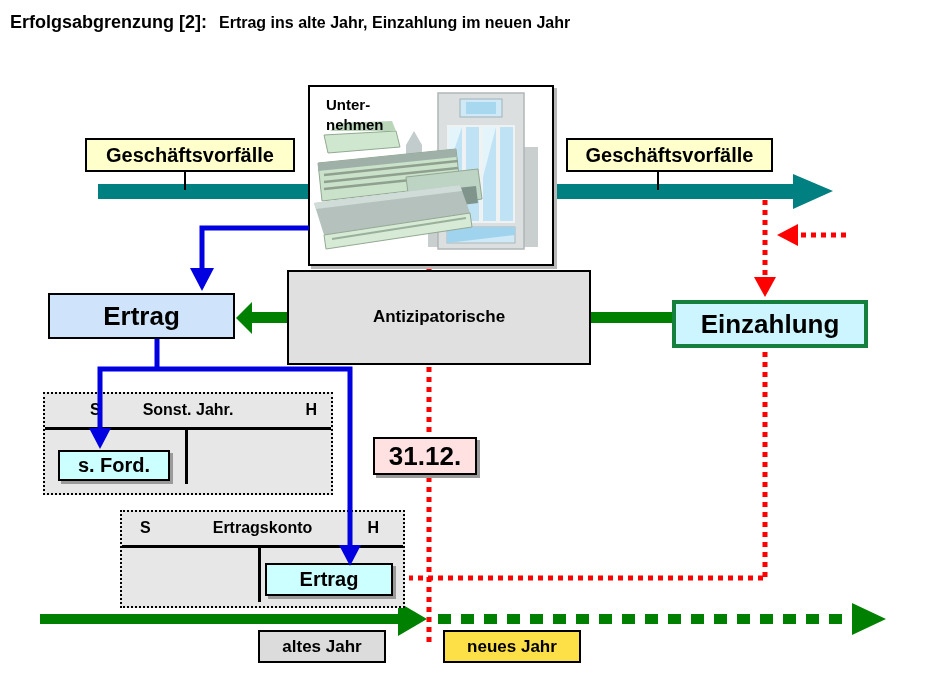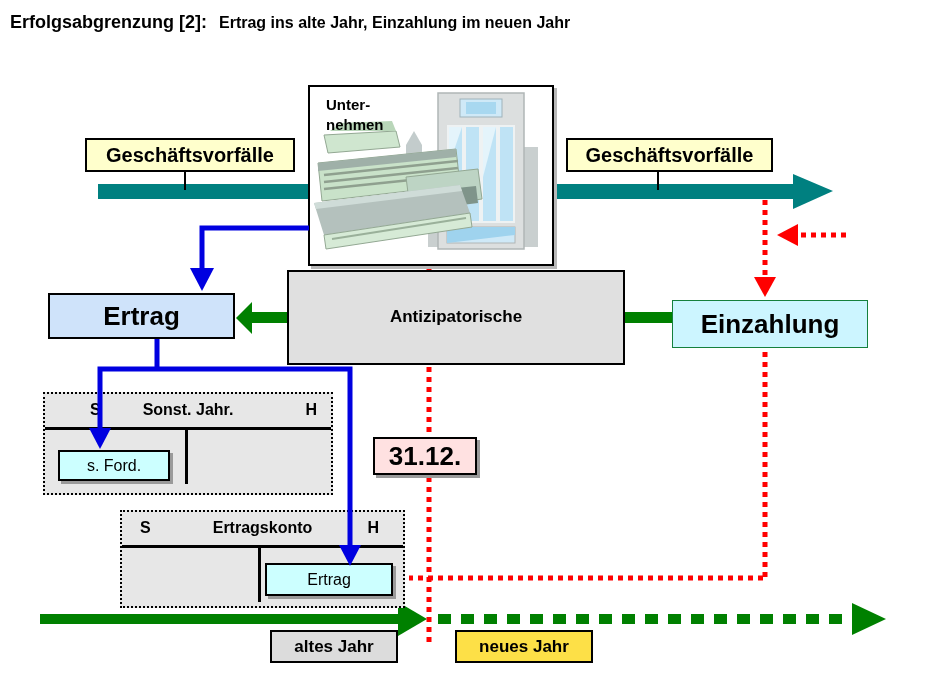--- a/index.html
+++ b/index.html
@@ -20,47 +20,47 @@
                  border:2px solid #000; z-index:10; box-shadow:3px 3px 0 #b8b8b8; position:absolute; box-sizing:border-box; }
   .company-label { position:absolute; left:16px; top:8px; font-size:15px; font-weight:bold; line-height:1.35; z-index:2; }
   .building-art { position:absolute; left:0; top:0; width:242px; height:168px; z-index:1; }
 
   .flow-label { background:#ffffcc; border:2px solid #000; font-size:20px; font-weight:bold; }
   .flow-label.left  { left:85px;  top:138px; width:210px; height:34px; }
   .flow-label.right { left:566px; top:138px; width:207px; height:34px; }
 
   .ertrag-box { left:48px; top:293px; width:187px; height:46px; background:#cfe3fa; border:2px solid #000;
                 font-size:26px; font-weight:bold; }
-  .abgrenzung-box { left:287px; top:270px; width:338px; height:95px; background:#e0e0e0; border:2px solid #000;
+  .abgrenzung-box { left:287px; top:270px; width:304px; height:95px; background:#e0e0e0; border:2px solid #000;
                     font-size:17px; font-weight:bold; text-align:left; flex-direction:column; line-height:1.55; }
-  .einzahlung-box { left:672px; top:300px; width:196px; height:48px; background:#ccf5ff; border:1px solid #15803d;
+  .einzahlung-box { left:672px; top:300px; width:196px; height:48px; background:#ccf5ff; border:4px solid #15803d;
                     font-size:26px; font-weight:bold; }
 
   .taccount { position:absolute; box-sizing:border-box; background:#e7e7e7; border:2px dotted #000; z-index:10; }
   .taccount.t1 { left:43px;  top:392px; width:290px; height:103px; }
   .taccount.t2 { left:120px; top:510px; width:285px; height:98px;  }
   .ta-header { position:relative; height:33px; font-size:16px; font-weight:bold; }
   .ta-soll, .ta-haben { position:absolute; top:7px; }
   .t1 .ta-soll  { left:45px; }  .t1 .ta-haben { right:14px; }
   .t2 .ta-soll  { left:18px; }  .t2 .ta-haben { right:24px; }
   .ta-title { position:absolute; top:7px; left:50%; transform:translateX(-50%); white-space:nowrap; }
   .ta-rule { position:absolute; left:0; right:0; top:33px; height:3px; background:#000; }
   .ta-divider { position:absolute; top:36px; width:3px; height:54px; background:#000; }
   .t1 .ta-divider { left:140px; }
   .t2 .ta-divider { left:136px; }
   .ta-entry { position:absolute; box-sizing:border-box; background:#ccffff; border:2px solid #000;
-              box-shadow:3px 3px 0 #9a9a9a; font-size:16px; font-weight:normal;
+              box-shadow:3px 3px 0 #9a9a9a; font-size:20px; font-weight:bold;
               display:flex; align-items:center; justify-content:center; }
   .t1 .ta-entry { left:13px;  top:56px; width:112px; height:31px; }
   .t2 .ta-entry { left:143px; top:51px; width:128px; height:33px; }
 
   .date-box { left:373px; top:437px; width:104px; height:38px; background:#ffe1e1; border:2px solid #000;
               box-shadow:3px 3px 0 #9a9a9a; font-size:26px; font-weight:bold; }
 
-  .year-box { font-size:17px; font-weight:bold; border:2px solid #000;margin-left:12px; }
+  .year-box { font-size:17px; font-weight:bold; border:2px solid #000; }
   .year-box.old { left:258px; top:630px; width:128px; height:33px; background:#dcdcdc; }
   .year-box.new { left:443px; top:630px; width:138px; height:33px; background:#fde047; }
 </style>
 </head>
 <body>
 
 <div class="stage">
 
   <div class="title-row">
     <span class="title-main">Erfolgsabgrenzung [2]:</span><span class="title-sub">Ertrag ins alte Jahr, Einzahlung im neuen Jahr</span>

